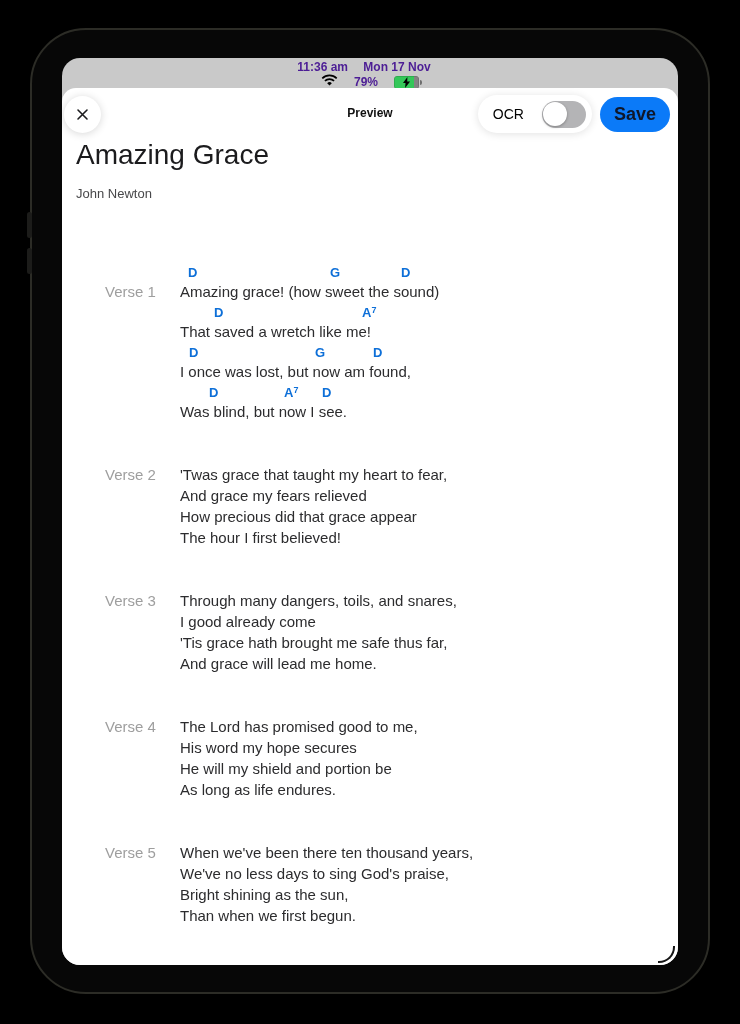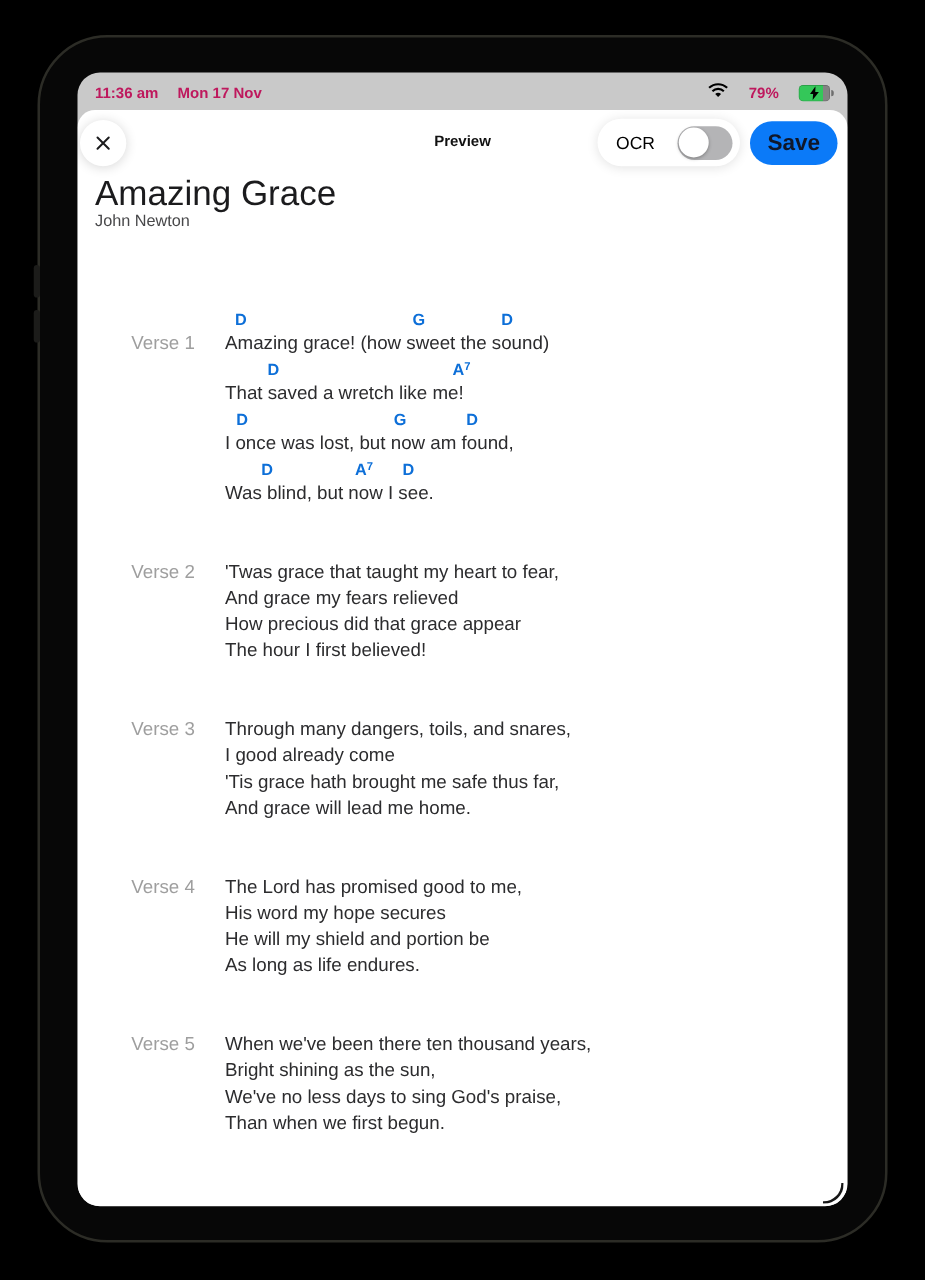--- a/index.html
+++ b/index.html
@@ -14,21 +14,21 @@
   .side-btn { position:absolute; left:-5px; width:5px; background:#1c1c1a; border-radius:3px; }
   .side-btn.vol-up { top:182px; height:26px; }
   .side-btn.vol-down { top:218px; height:26px; }
 
   
   .screen { position:absolute; left:30px; top:28px; width:616px; height:907px;
             background:#c9c9c9; border-radius:18px; overflow:hidden; }
 
   
   .status-bar { height:30px; display:flex; justify-content:space-between; align-items:center;
-                padding:2px 14px 0 14px; font-size:12px; font-weight:700; color:#be185d; }
+                padding:2px 14px 0 14px; font-size:12px; font-weight:700; color:#4c1d95;flex-direction:column; }
   .sb-left span { margin-right:12px; }
   .sb-right { display:flex; align-items:center; gap:16px; }
   .battery { position:relative; width:25px; height:13px; border-radius:3.5px;
              display:flex; align-items:center; justify-content:center;
              box-shadow: inset 0 0 0 0.5px rgba(0,0,0,0.25); }
   .battery::after { content:""; position:absolute; right:-3px; top:4px; width:2px; height:5px;
                     background:rgba(0,0,0,0.45); border-radius:0 2px 2px 0; }
 
   
   .card { position:absolute; left:0; top:30px; right:0; bottom:0; background:#fff;
@@ -49,21 +49,21 @@
             position:relative; cursor:pointer; }
   .toggle .knob { position:absolute; left:1.5px; top:1.5px; width:24px; height:24px;
                   border-radius:50%; background:#fff; box-shadow:0 1px 3px rgba(0,0,0,0.3); }
   .save-btn { height:35px; border-radius:17.5px; border:none; padding:0 14px;
               background:#0b7af8; color:#0f172a; font-size:18px; font-weight:600;
               font-family:inherit; cursor:pointer; }
 
   
   .title-block { padding-left:14px; margin-top:3px; }
   .song-title { font-size:28px; line-height:24px; color:#1b1b1d; }
-  .song-author { font-size:13px; line-height:16px; color:#48484a; margin-top:2px; }
+  .song-author { font-size:13px; line-height:16px; color:#48484a; margin-top:19px; }
 
   #song-body { margin-top:60px; font-size:15px; color:#2c2c2e; }
   .section { display:flex; margin-bottom:42px; }
   .section-label { width:75px; margin-left:43px; flex:none; color:#9e9e9e;
                    font-size:15px; line-height:21px; }
   .lines { flex:1; }
   .chord-row { position:relative; height:19px; }
   .chord { position:absolute; bottom:1px; font-size:13px; font-weight:700; }
   .chord sup { font-size:9px; font-weight:700; vertical-align:4px; }
   .lyric { height:21px; line-height:21px; white-space:nowrap; }
@@ -182,22 +182,22 @@
                 <div class="lyric">The Lord has promised good to me,</div>
                 <div class="lyric">His word my hope secures</div>
                 <div class="lyric">He will my shield and portion be</div>
                 <div class="lyric">As long as life endures.</div>
               </div>
             </div>
             <div class="section">
               <div class="section-label">Verse 5</div>
               <div class="lines">
                 <div class="lyric">When we've been there ten thousand years,</div>
+                <div class="lyric">We've no less days to sing God's praise,</div>
                 <div class="lyric">Bright shining as the sun,</div>
-                <div class="lyric">We've no less days to sing God's praise,</div>
                 <div class="lyric">Than when we first begun.</div>
               </div>
             </div>
           </div>
       </div>
 
       <div class="corner-curl"></div>
     </div>
   </div>
 </div>

